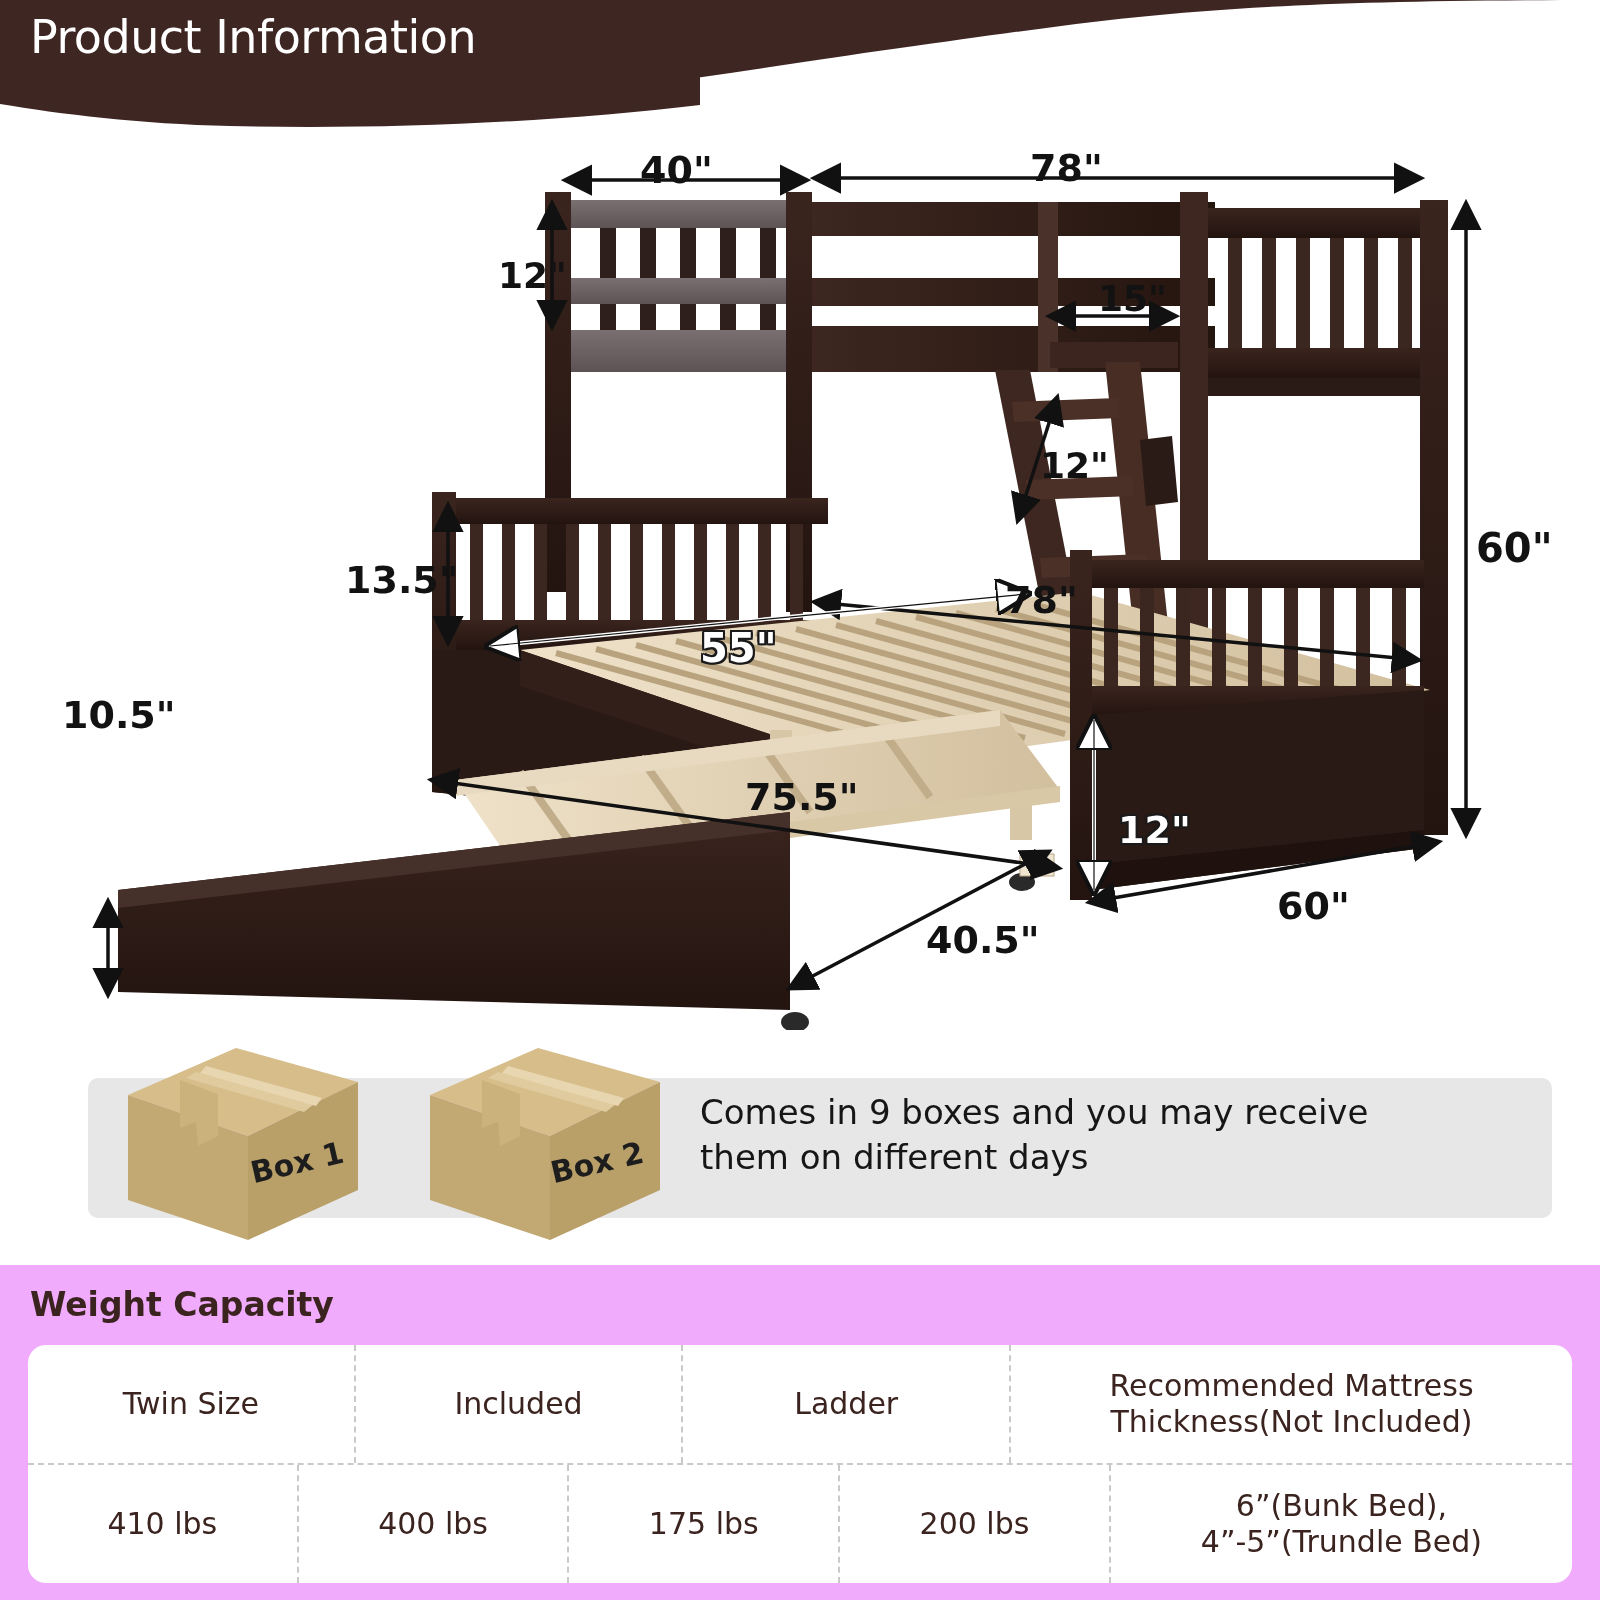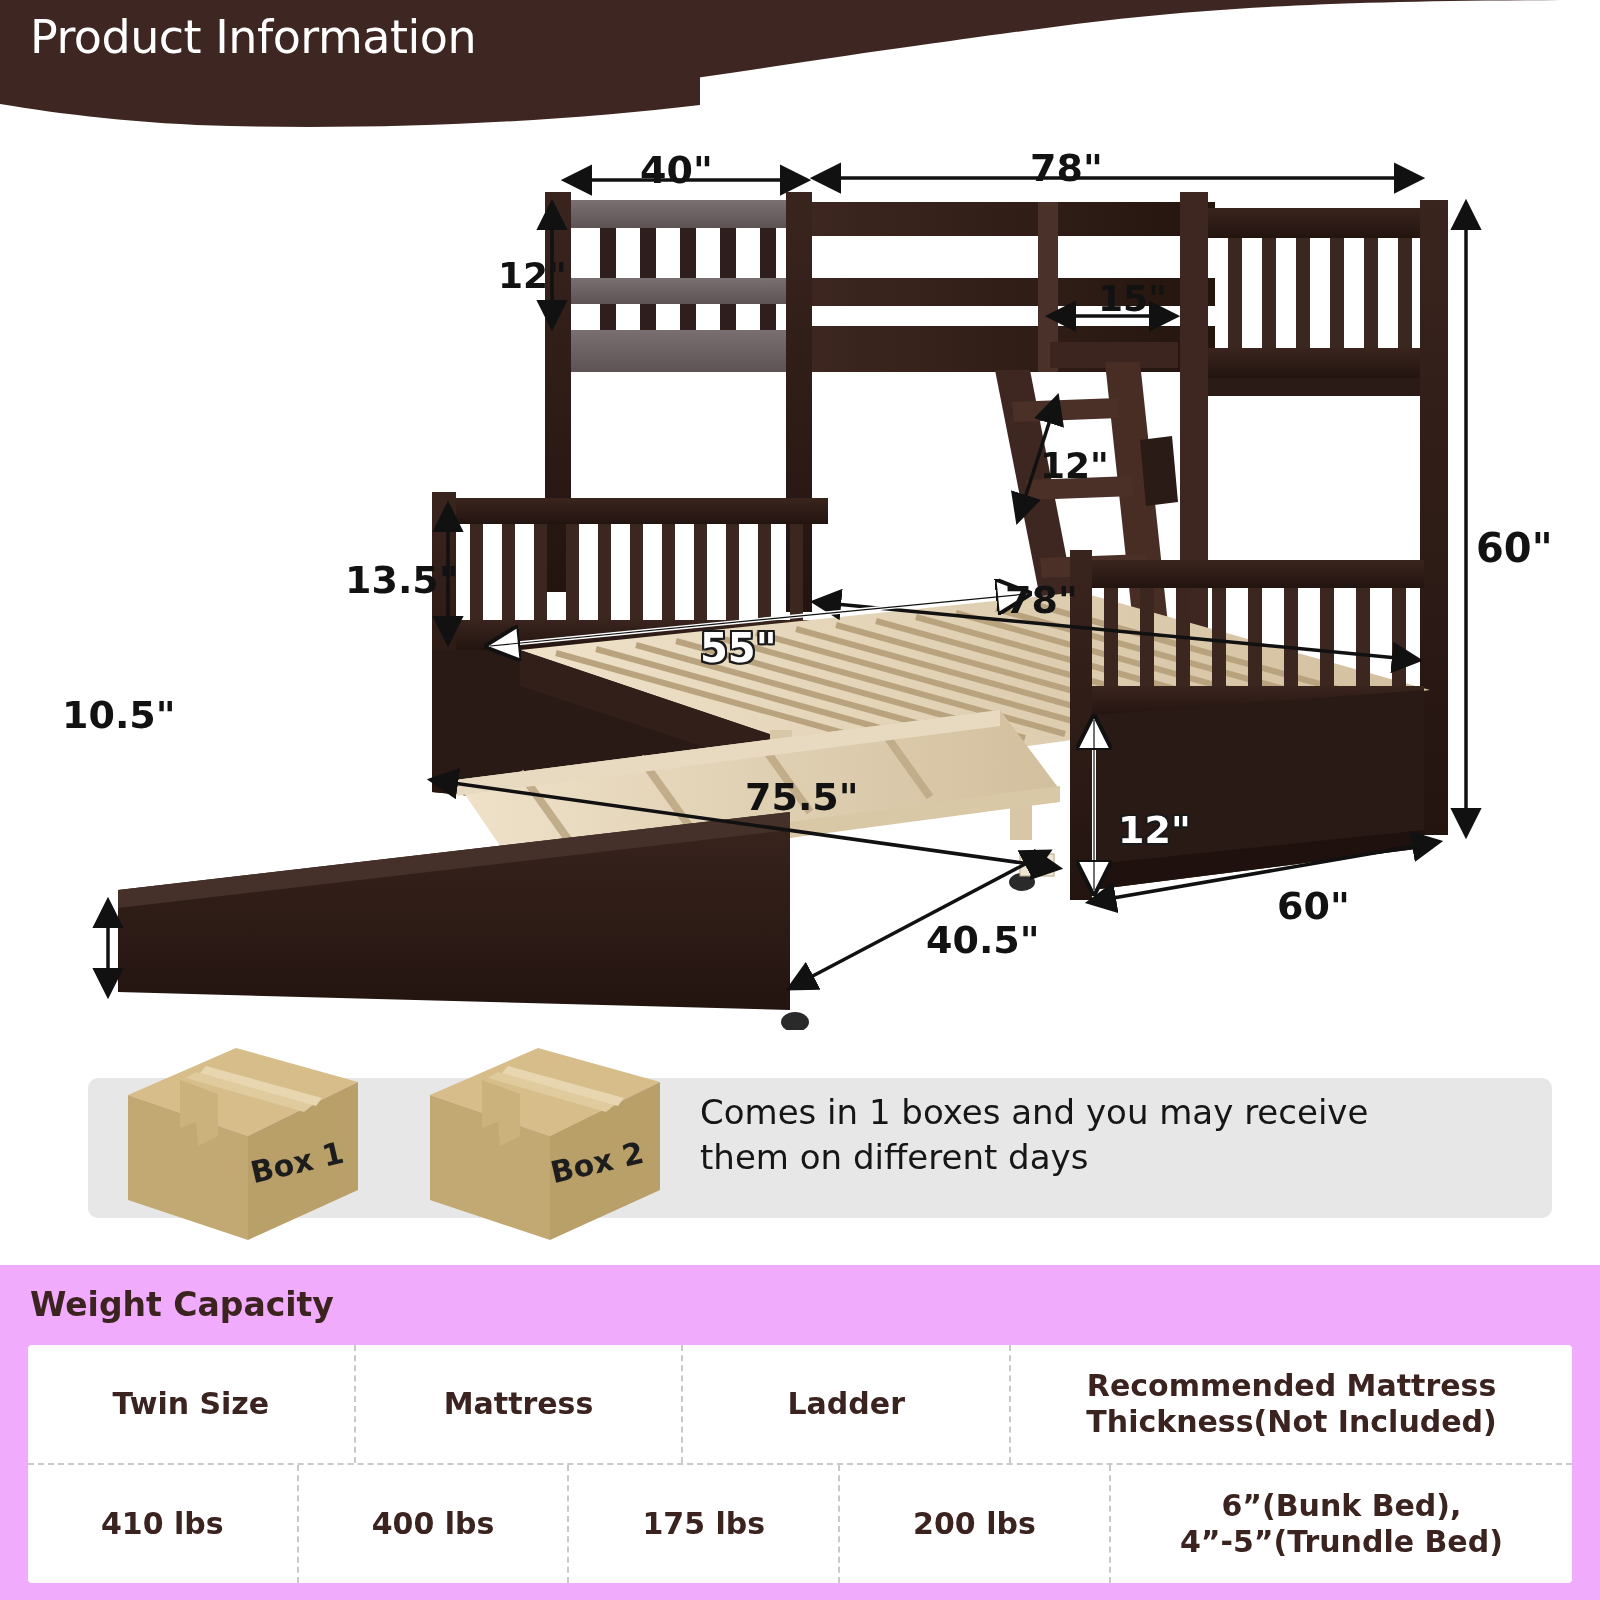--- a/index.html
+++ b/index.html
@@ -66,22 +66,22 @@
 
   
   #weight-section{position:absolute;left:0;top:1265px;width:1600px;height:335px;background:#f0abfc;}
   #weight-title{
     position:absolute;left:30px;top:20px;
     font-size:33px;font-weight:700;color:#3b2420;
     font-family:"DejaVu Sans", sans-serif;
   }
   #weight-table{
     position:absolute;left:28px;top:80px;width:1544px;height:238px;
-    background:#ffffff;border-radius:4px;overflow:hidden;
-    display:flex;flex-direction:column;font-weight:bold;
+    background:#ffffff;border-radius:18px;overflow:hidden;
+    display:flex;flex-direction:column;
   }
   .wrow{display:flex;flex:1;}
   .wrow.header-row{border-bottom:2px dashed #c9c9c9;}
   .wcell{
     flex:1;display:flex;align-items:center;justify-content:center;
     text-align:center;color:#3b2420;font-size:30px;line-height:36px;
     border-right:2px dashed #c9c9c9;
     font-family:"DejaVu Sans", sans-serif;
     padding:0 6px;box-sizing:border-box;
   }
@@ -363,31 +363,31 @@
     <polygon points="10,55 118,8 240,42 130,96" fill="#d6bd8a"></polygon>
     <polygon points="10,55 130,96 130,200 10,160" fill="#c2a973"></polygon>
     <polygon points="130,96 240,42 240,150 130,200" fill="#b99f68"></polygon>
     <polygon points="78,32 196,64 186,72 68,38" fill="#e0cb9f"></polygon>
     <polygon points="88,26 204,58 198,66 82,33" fill="#e8d6b0"></polygon>
     <polygon points="62,40 100,54 100,96 80,106 78,82 62,88" fill="#cbb27c"></polygon>
   </svg>
   <div class="boxlabel" style="left:550px;top:1145px;">Box 2</div>
 
   <div id="shipping-text">
-    <div>Comes in 1 boxes and you may receive</div>
+    <div>Comes in 9 boxes and you may receive</div>
     <div>them on different days</div>
   </div>
 
   <div id="weight-section">
     <div id="weight-title">Weight Capacity</div>
 
     <div id="weight-table">
       <div class="wrow header-row">
         <div class="wcell">Twin Size</div>
-        <div class="wcell">Mattress</div>
+        <div class="wcell">Included</div>
         <div class="wcell">Ladder</div>
         <div class="wcell wide">Recommended Mattress Thickness(Not Included)</div>
       </div>
       <div class="wrow">
         <div class="wcell">410 lbs</div>
         <div class="wcell">400 lbs</div>
         <div class="wcell">175 lbs</div>
         <div class="wcell">200 lbs</div>
         <div class="wcell wide" style="white-space:pre-line;">6”(Bunk Bed),
 4”-5”(Trundle Bed)</div>

